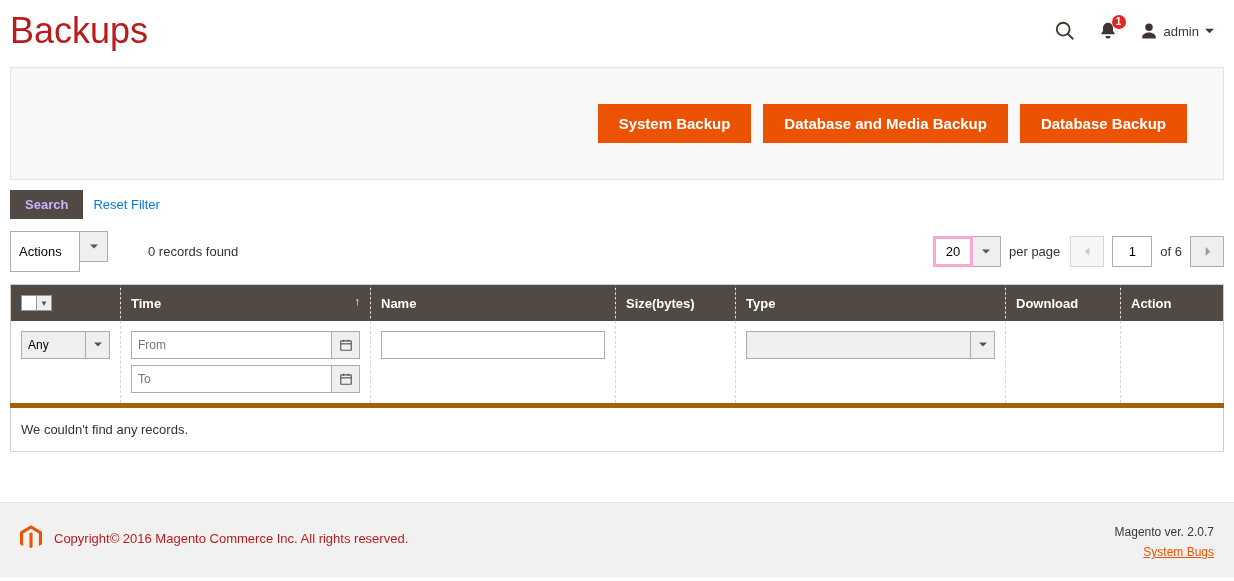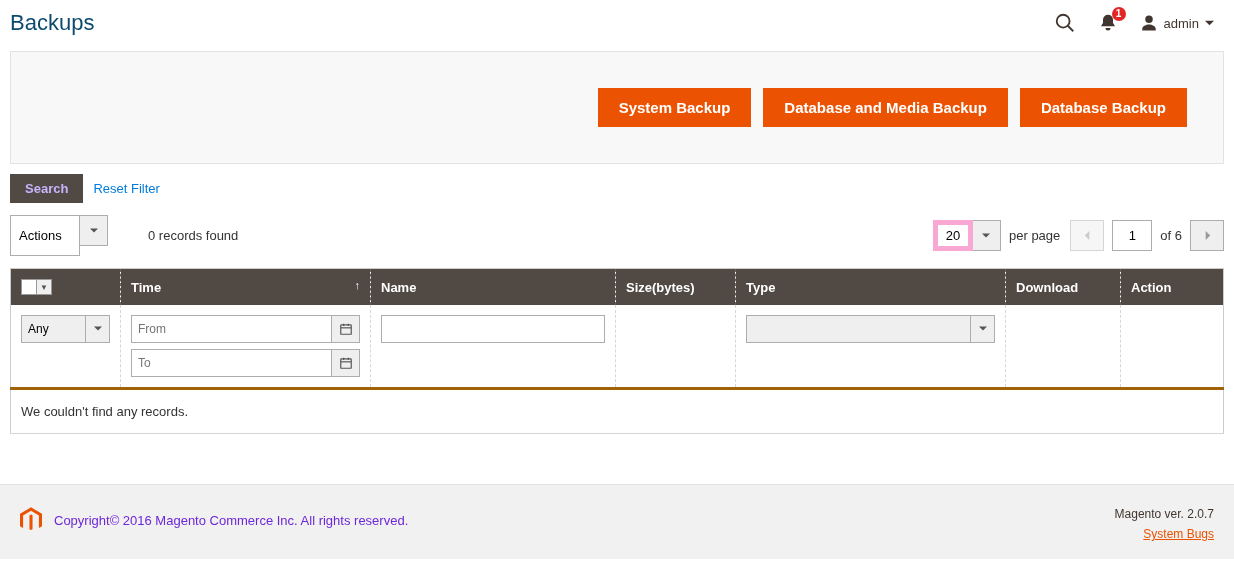--- a/index.html
+++ b/index.html
@@ -1,19 +1,19 @@
 <!DOCTYPE html>
 <html><head>
 <meta charset="utf-8">
 <style>
   * { box-sizing: border-box; margin: 0; padding: 0; }
   body { font-family: 'Helvetica Neue', Helvetica, Arial, sans-serif; font-size: 13px; color: #333; background: #fff; width: 1234px; }
   
   .page-header { display: flex; align-items: center; justify-content: space-between; padding: 10px 20px 5px 10px; }
-  .page-title { font-size: 22px; font-weight: 300; color: #0c4a6e; }
+  .page-title { font-size: 36px; font-weight: 300; color: #b91c1c; }
   .header-tools { display: flex; align-items: center; gap: 22px; }
   .icon-btn { cursor: pointer; display: inline-flex; align-items: center; }
   .badge { position: relative; }
   .badge-count { position: absolute; top: -6px; right: -8px; background: #e22626; color: #fff; border-radius: 9px; font-size: 10px; line-height: 14px; min-width: 14px; height: 14px; text-align: center; padding: 0 3px; font-weight: 600; }
   .admin-acct { display: flex; align-items: center; gap: 6px; cursor: pointer; color: #41362f; }
   
   .actions-bar { background: #f8f8f8; border: 1px solid #e3e3e3; display: flex; justify-content: flex-end; gap: 12px; padding: 36px; margin: 10px; }
   .btn-primary { background: #eb5202; color: #fff; border: 1px solid #eb5202; font-size: 15px; font-weight: 600; padding: 10px 20px; cursor: pointer; }
   
   .grid-wrap { margin: 10px; }
@@ -22,31 +22,31 @@
   .link { color: #007bdb; text-decoration: none; cursor: pointer; font-size: 13px; }
   
   .grid-toolbar { display: flex; align-items: center; justify-content: space-between; margin-bottom: 12px; }
   .toolbar-left { display: flex; align-items: center; gap: 40px; }
   .actions-select { display: flex; }
   .actions-select select { border: 1px solid #adadad; background: #fff; padding: 5px 8px; font-size: 13px; height: 41px; min-width: 70px; appearance: none; }
   .select-toggle { border: 1px solid #adadad; border-left: none; background: #efefef; width: 28px; height: 31px; cursor: pointer; display: inline-flex; align-items: center; justify-content: center; }
   .records-found { color: #333; font-size: 13px; }
   .toolbar-right { display: flex; align-items: center; gap: 10px; }
   .per-page { display: flex; align-items: center; gap: 8px; }
-  .per-page input { width: 40px; height: 31px; border: 5px solid #f9a8d4; text-align: center; font-size: 13px; }
+  .per-page input { width: 40px; height: 31px; border: 3px solid #f9a8d4; text-align: center; font-size: 13px; }
   .pager { display: flex; align-items: center; gap: 8px; }
   .pager-btn { width: 34px; height: 31px; border: 1px solid #adadad; background: #efefef; cursor: pointer; display: inline-flex; align-items: center; justify-content: center; color: #999; }
   .pager-btn.disabled { opacity: .5; cursor: default; }
   .pager input { width: 40px; height: 31px; border: 1px solid #adadad; text-align: center; font-size: 13px; }
   
   .data-grid { width: 100%; border-collapse: collapse; border: 1px solid #ccc; }
   .data-grid thead th { background: #514943; color: #fff; font-weight: 600; text-align: left; padding: 10px 10px; font-size: 13px; border-right: 1px dashed #6b625b; position: relative; }
   .data-grid thead th:last-child { border-right: none; }
   .data-grid thead .sort-arrow { position: absolute; right: 10px; top: 10px; color: #fff; font-size: 11px; }
-  .filter-row td { background: #fff; border-right: 1px dashed #d6d6d6; border-bottom: 3px solid #a16207; padding: 10px; vertical-align: top; }
+  .filter-row td { background: #fff; border-right: 1px dashed #d6d6d6; border-bottom: 5px solid #a16207; padding: 10px; vertical-align: top; }
   .filter-row td:last-child { border-right: none; }
   .filter-row input[type="text"], .filter-row select { width: 100%; height: 28px; border: 1px solid #adadad; padding: 2px 6px; font-size: 12px; }
   .filter-select-wrap { display: flex; }
   .filter-select-wrap select { appearance: none; flex: 1; }
   .filter-select-wrap .tog { width: 24px; height: 28px; border: 1px solid #adadad; border-left: none; background: #efefef; display: inline-flex; align-items: center; justify-content: center; cursor: pointer; }
   .date-input { display: flex; margin-bottom: 6px; }
   .date-input input { flex: 1; }
   .date-input .cal { width: 28px; height: 28px; border: 1px solid #adadad; border-left: none; background: #efefef; display: inline-flex; align-items: center; justify-content: center; cursor: pointer; }
   .empty-row td { padding: 14px 10px; color: #333; border-bottom: 1px solid #d6d6d6; }
   
@@ -56,21 +56,21 @@
   
   .col-check { width: 110px; }
   .col-time { width: 250px; }
   .col-name { width: 245px; }
   .col-size { width: 120px; }
   .col-type { width: 270px; }
   .col-download { width: 115px; }
   .col-action { }
   
   .footer { background: #f1f1f1; border-top: 1px solid #e3e3e3; padding: 22px 20px 18px 20px; margin-top: 50px; display: flex; justify-content: space-between; align-items: flex-start; }
-  .footer-left { display: flex; align-items: center; gap: 12px; color: #6d28d9; }
+  .footer-left { display: flex; align-items: center; gap: 12px; color: #b91c1c; }
   .footer-right { text-align: right; font-size: 12px; }
   .version { color: #41362f; margin-bottom: 6px; }
   .version b { font-weight: 400; }
   .report-link { color: #eb5202; text-decoration: underline; cursor: pointer; }
   .magento-logo { width: 22px; height: 26px; }
 </style>
 </head>
 <body>
 
 <div class="page-header">

